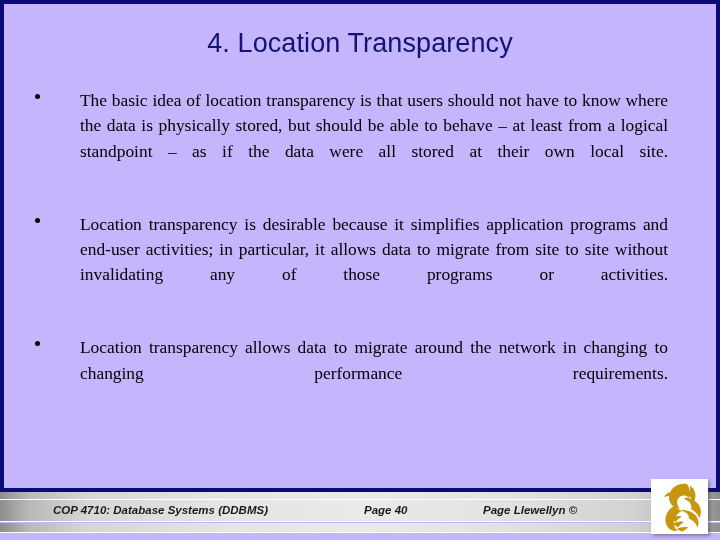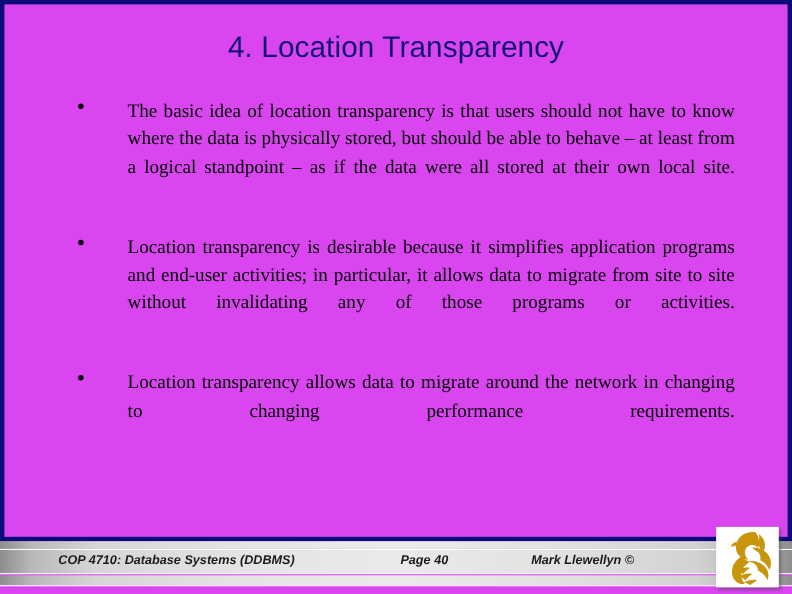--- a/index.html
+++ b/index.html
@@ -8,21 +8,21 @@
     background: #ffffff;
   }
   body {
     font-family: "Liberation Serif", serif;
   }
 
   .slide {
     position: relative;
     width: 720px;
     height: 540px;
-    background: #d946ef;
+    background: #c4b5fd;
     box-sizing: border-box;
     overflow: hidden;
   }
 
   
   .frame-edge {
     position: absolute;
     background: #0a0a78;
   }
   .frame-top    { left: 0;   top: 0;    width: 720px; height: 4px; }
@@ -48,21 +48,20 @@
   
   .body-area {
     position: absolute;
     left: 0;
     top: 88px;
     width: 720px;
   }
   .bullet-row {
     position: relative;
     margin-bottom: 22px;
-    margin-left: 36px;
   }
   .bullet-mark {
     position: absolute;
     left: 35px;
     top: 6px;
     width: 5px;
     height: 5px;
     border-radius: 50%;
     background: #000000;
   }
@@ -181,21 +180,21 @@
   <div class="footer">
     <div class="band band-top"></div>
     <div class="band band-main"></div>
     <div class="band band-bottom"></div>
     <div class="band-sep sep-a"></div>
     <div class="band-sep sep-b"></div>
     <div class="band-sep sep-c"></div>
 
     <div class="footer-text foot-course">COP 4710: Database Systems  (DDBMS)</div>
     <div class="footer-text foot-page">Page 40</div>
-    <div class="footer-text foot-author">Mark Llewellyn ©</div>
+    <div class="footer-text foot-author">Page Llewellyn ©</div>
   </div>
 
   <div class="logo-box">
     <svg viewBox="0 0 100 100" xmlns="http://www.w3.org/2000/svg">
       <g fill="#c8960c">
 
         <path d="M63 9 C50 7 38 13 33 24 C29 33 31 42 37 48
                  C41 52 46 54 51 54 C47 50 45 45 46 40
                  C47 34 52 30 58 30 C62 30 65 32 67 35
                  C69 31 70 27 69 23 C68 16 66 12 63 9 Z"></path>

